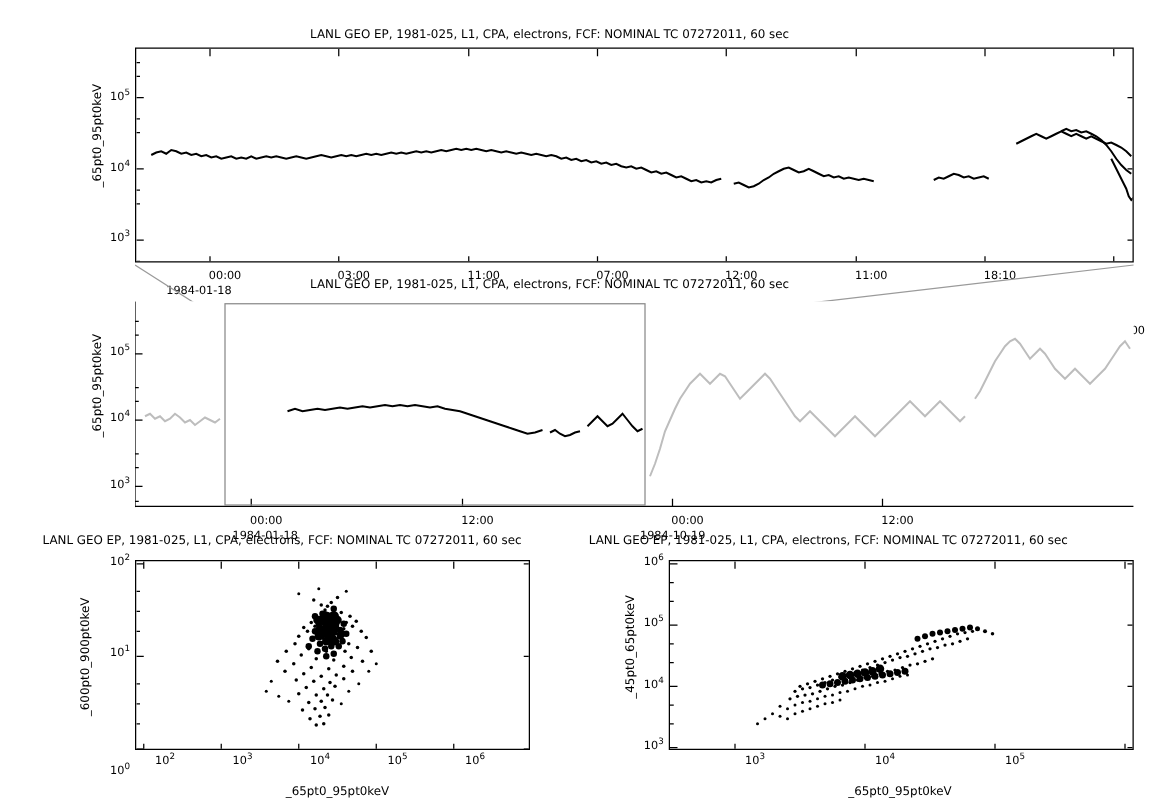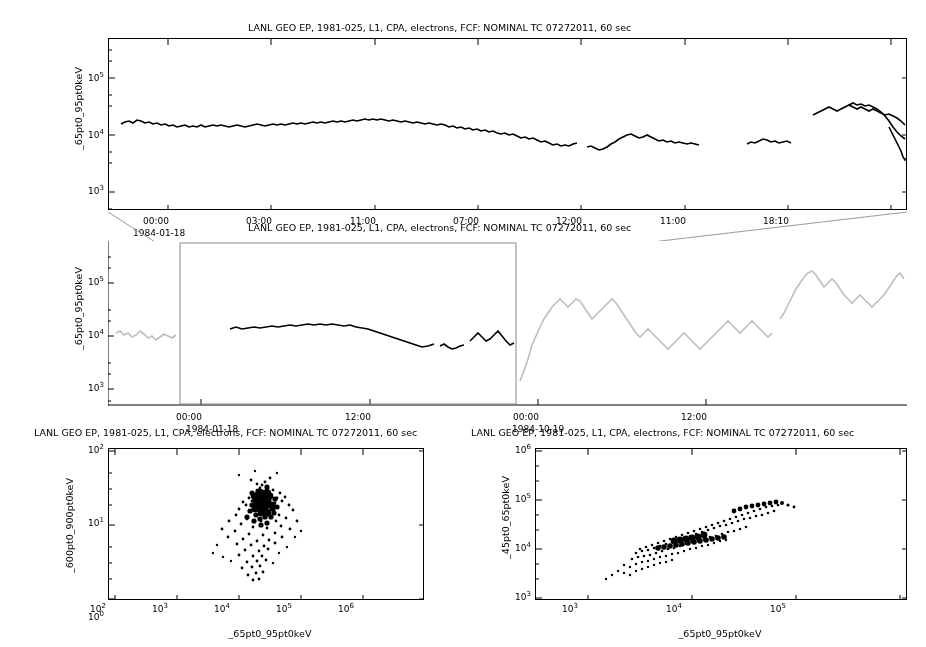--- a/index.html
+++ b/index.html
@@ -51,21 +51,21 @@
     font-size: 9px;
     color: #000;
     white-space: nowrap;
     text-align: right;
   }
   .tick-label-x {
     position: absolute;
     font-size: 9px;
     color: #000;
     white-space: nowrap;
-    text-align: left;
+    text-align: right;
   }
   .tick-sub {
     position: absolute;
     font-size: 9px;
     color: #000;
     white-space: nowrap;
   }
   sup.exp {
     font-size: 7px;
     vertical-align: super;

